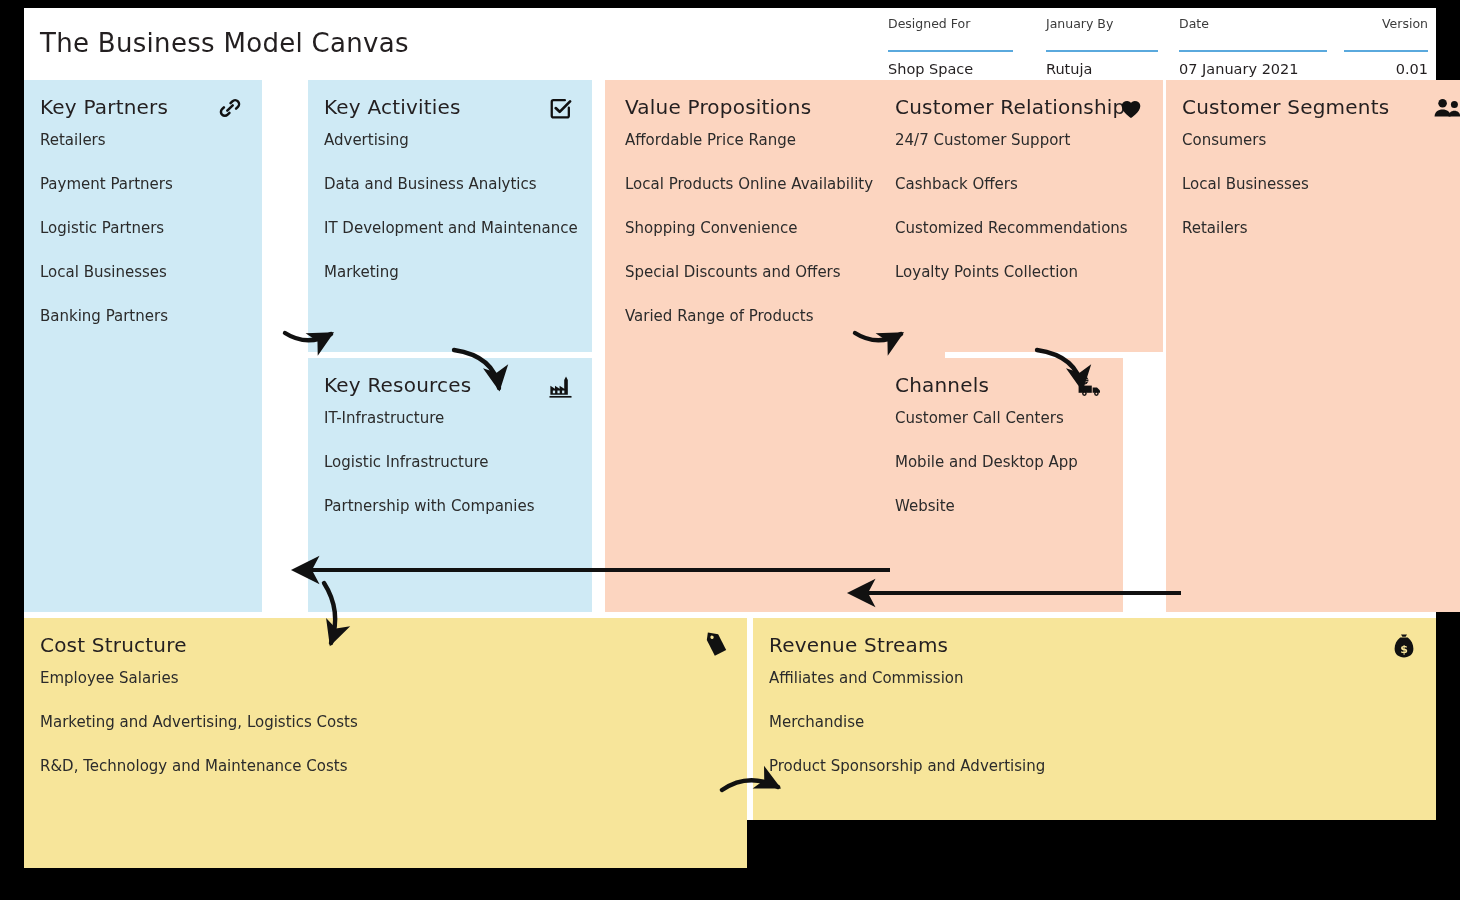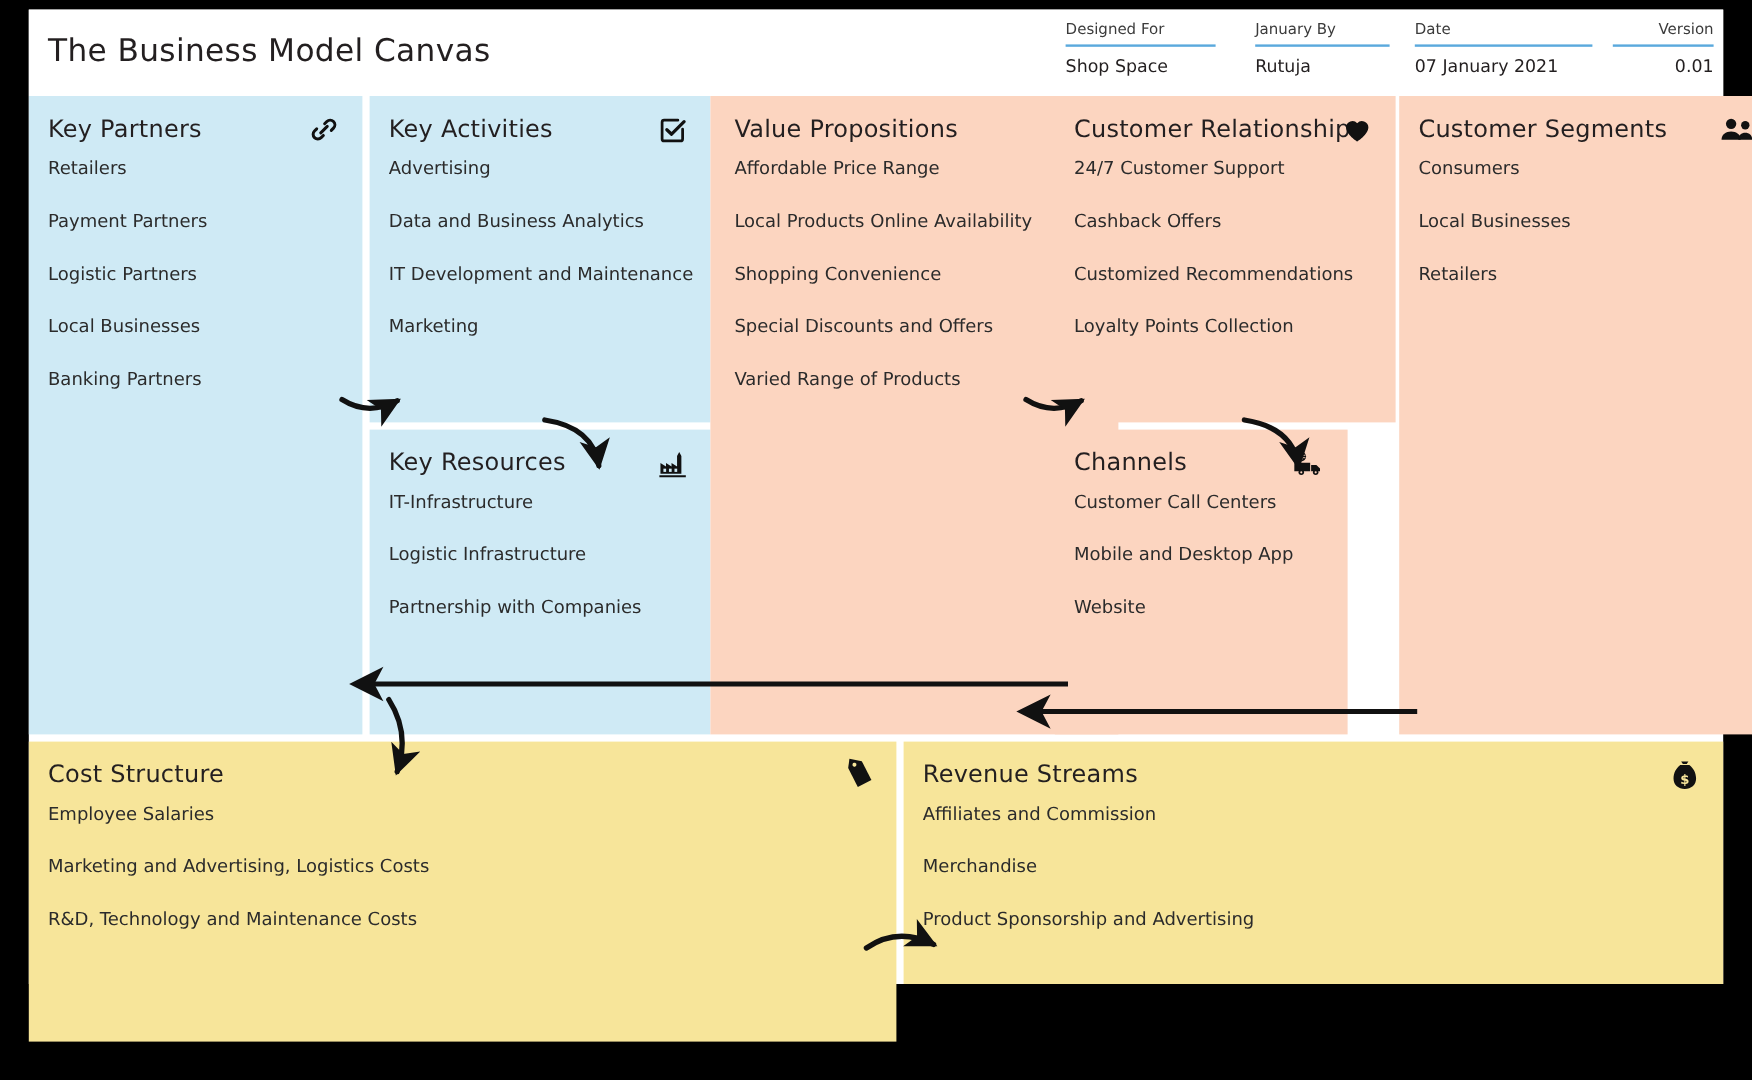--- a/index.html
+++ b/index.html
@@ -51,21 +51,21 @@
     letter-spacing: 0.3px;
     white-space: nowrap;
   }
   .meta-field {
     position: absolute;
     top: 8px;
   }
   .meta-label {
     font-size: 12.5px;
     color: #3b3b3b;
-    padding-bottom: 6px;
+    padding-bottom: 19px;
     border-bottom: 2px solid #5aa9dd;
     display: block;
     white-space: nowrap;
   }
   .meta-value {
     display: block;
     font-size: 14.5px;
     color: #231f20;
     padding-top: 9px;
     white-space: nowrap;
@@ -156,21 +156,21 @@
         <span class="meta-label">Date</span>
         <span class="meta-value">07 January 2021</span>
       </div>
 
       <div class="meta-field meta-right" style="left:1320px; width:84px;">
         <span class="meta-label">Version</span>
         <span class="meta-value">0.01</span>
       </div>
     </div>
 
-    <div class="cell blue" style="left:0px; top:72px; width:278px; height:532px;">
+    <div class="cell blue" style="left:0px; top:72px; width:238px; height:532px;">
       <div class="cell-head">
         <span class="cell-title">Key Partners</span>
         <span class="cell-icon">
           <svg width="26" height="26" viewBox="0 0 24 24" fill="none" stroke="#111" stroke-width="2.3" stroke-linecap="round">
             <path d="M9.5 14.5l5-5"></path>
             <path d="M12.5 7.5l1.7-1.7a3.6 3.6 0 015.1 5.1L17.6 12.6"></path>
             <path d="M11.5 16.5l-1.7 1.7a3.6 3.6 0 01-5.1-5.1L6.4 11.4"></path>
           </svg>
         </span>
       </div>
@@ -214,21 +214,21 @@
           </svg>
         </span>
       </div>
       <ul class="item-list">
         <li>IT-Infrastructure</li>
         <li>Logistic Infrastructure</li>
         <li>Partnership with Companies</li>
       </ul>
     </div>
 
-    <div class="cell peach" style="left:568px; top:72px; width:340px; height:532px;padding-left:20px;">
+    <div class="cell peach" style="left:581px; top:72px; width:340px; height:532px;padding-left:20px;">
       <div class="cell-head">
         <span class="cell-title">Value Propositions</span>
         <span class="cell-icon">
           <svg width="25" height="25" viewBox="0 0 24 24" fill="#111">
             <path d="M3 10.4h18v2.4H3z"></path>
             <path d="M4.4 13.4h15.2v7.8H4.4z"></path>
             <rect x="10.8" y="10.4" width="2.4" height="10.8" fill="#fcd5c0"></rect>
             <path d="M8.4 3.2c1.5 0 2.8 1.5 3.3 3.2-2 .2-3.8-.4-4.4-1.4-.4-.8 0-1.8 1.1-1.8z"></path>
             <path d="M15.6 3.2c-1.5 0-2.8 1.5-3.3 3.2 2 .2 3.8-.4 4.4-1.4.4-.8 0-1.8-1.1-1.8z"></path>
             <path d="M3 7.2h18v3.2H3z"></path>

